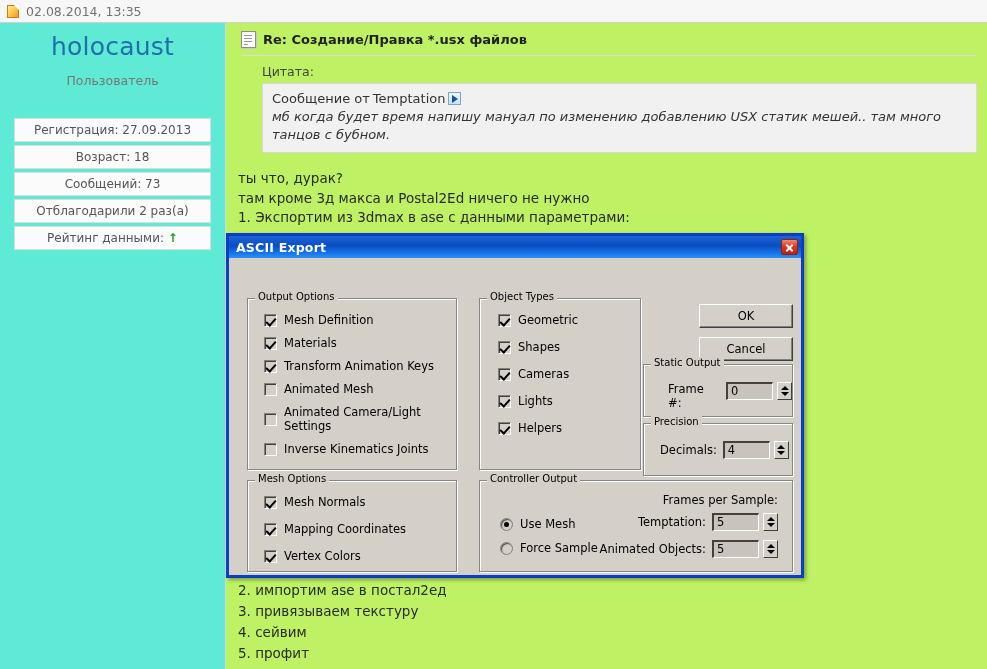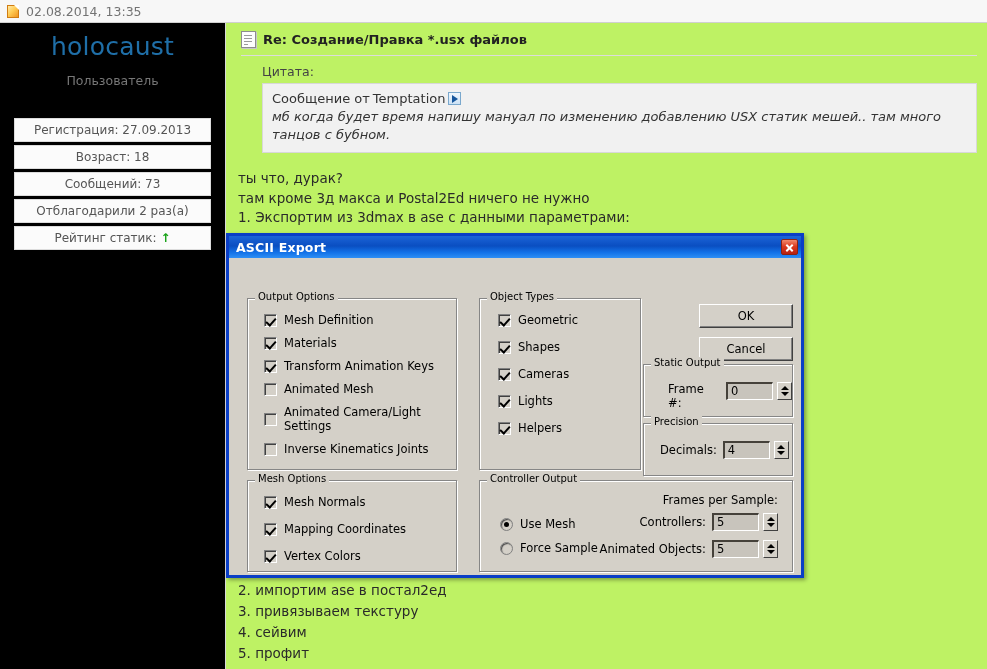--- a/index.html
+++ b/index.html
@@ -24,21 +24,21 @@
     border:1px solid #d07c12;box-sizing:border-box;
   }
   .page-icon::after{
     content:"";position:absolute;right:-1px;top:-1px;
     width:0;height:0;border-left:5px solid transparent;border-top:5px solid #ffffff;
   }
 
   
   .body-row{display:flex;height:646px;}
   .sidebar{
-    width:226px;background:#000000;border-right:1px solid #d8d8d8;
+    width:226px;background:#5eead4;border-right:1px solid #d8d8d8;
     box-sizing:border-box;padding-top:10px;
   }
   .content{
     flex:1;background:#bef264;position:relative;
     padding:8px 10px 0 12px;box-sizing:border-box;
   }
 
   
   .username{
     text-align:center;font-size:25px;color:#1f6fa8;
@@ -200,21 +200,21 @@
 
     <div class="sidebar">
       <div class="username">holocaust</div>
       <div class="usertitle">Пользователь</div>
       <div class="statbox">
         <div class="stat">Регистрация: 27.09.2013</div>
         <div class="stat">Возраст: 18</div>
         <div class="stat">Сообщений: 73</div>
         <div class="stat">Отблагодарили 2 раз(а)</div>
         <div class="stat">
-          <span>Рейтинг статик:</span>
+          <span>Рейтинг данными:</span>
           <span class="arrow-up">↑</span>
         </div>
       </div>
     </div>
 
     <div class="content">
 
       <div class="post-title">
         <span class="doc-icon">
             <i></i>
@@ -378,21 +378,21 @@
             <span class="rad on"></span>
             <span>Use Mesh</span>
           </div>
           <div class="chk-row">
             <span class="rad"></span>
             <span>Force Sample</span>
           </div>
         </div>
 
         <div style="position:absolute;right:14px;top:32px;display:flex;align-items:center;gap:6px;">
-          <span class="lbl">Controllers:</span>
+          <span class="lbl">Temptation:</span>
           <span class="spin-wrap">
             <span class="spin-field">5</span>
             <span class="spin-btns">
                 <span class="up"></span>
                 <span class="dn"></span>
               </span>
           </span>
         </div>
 
         <div style="position:absolute;right:14px;top:59px;display:flex;align-items:center;gap:6px;">

